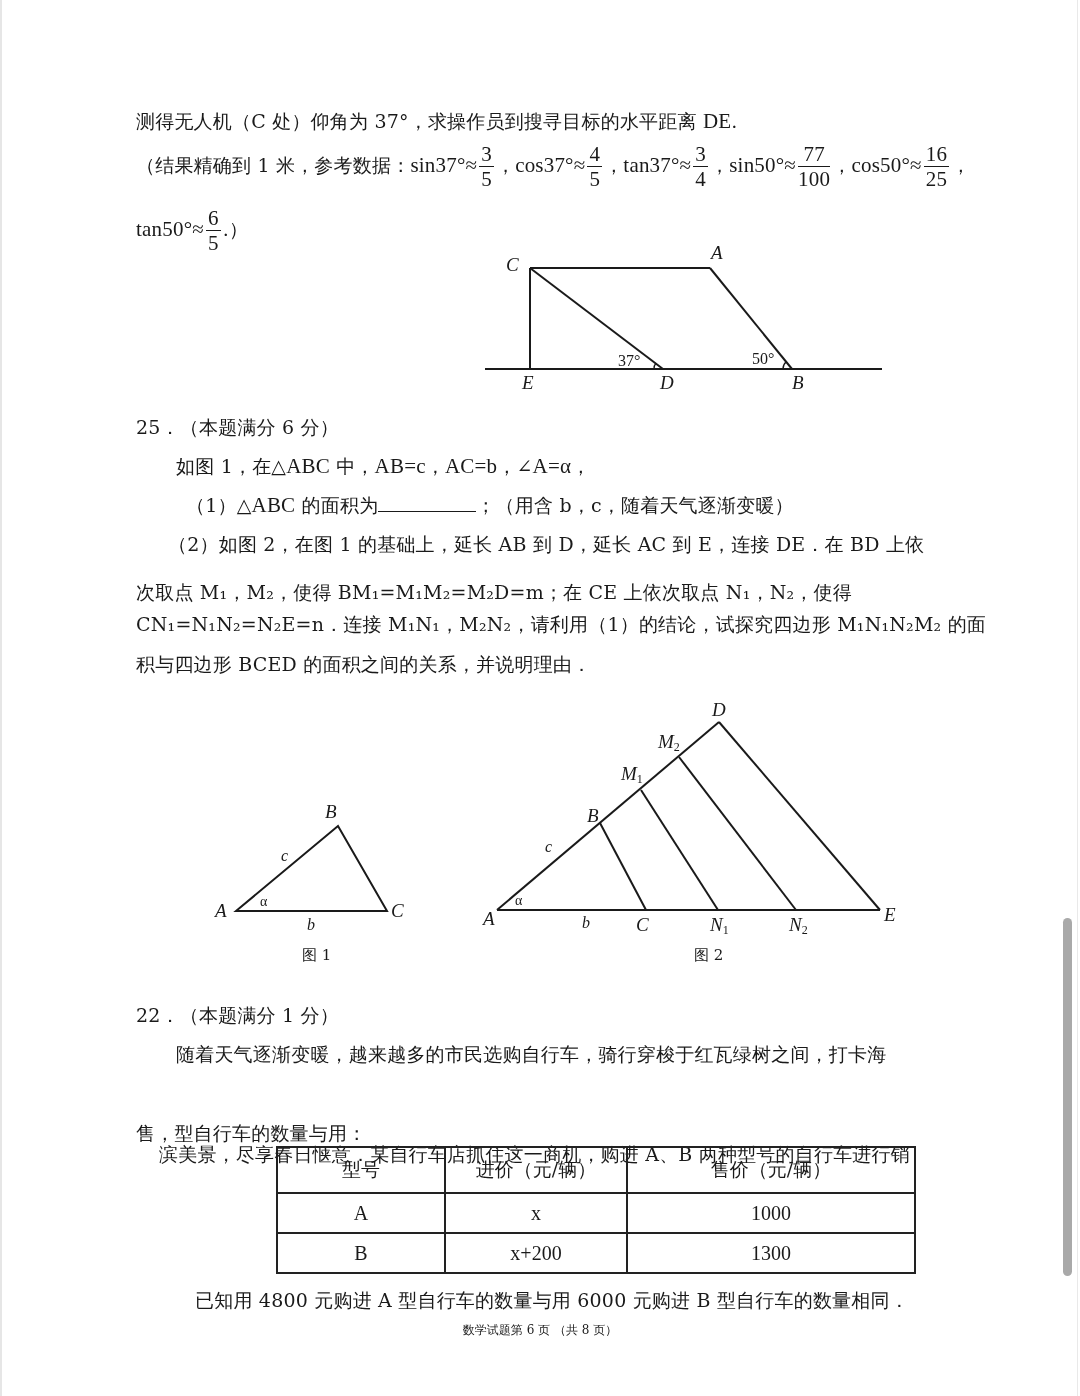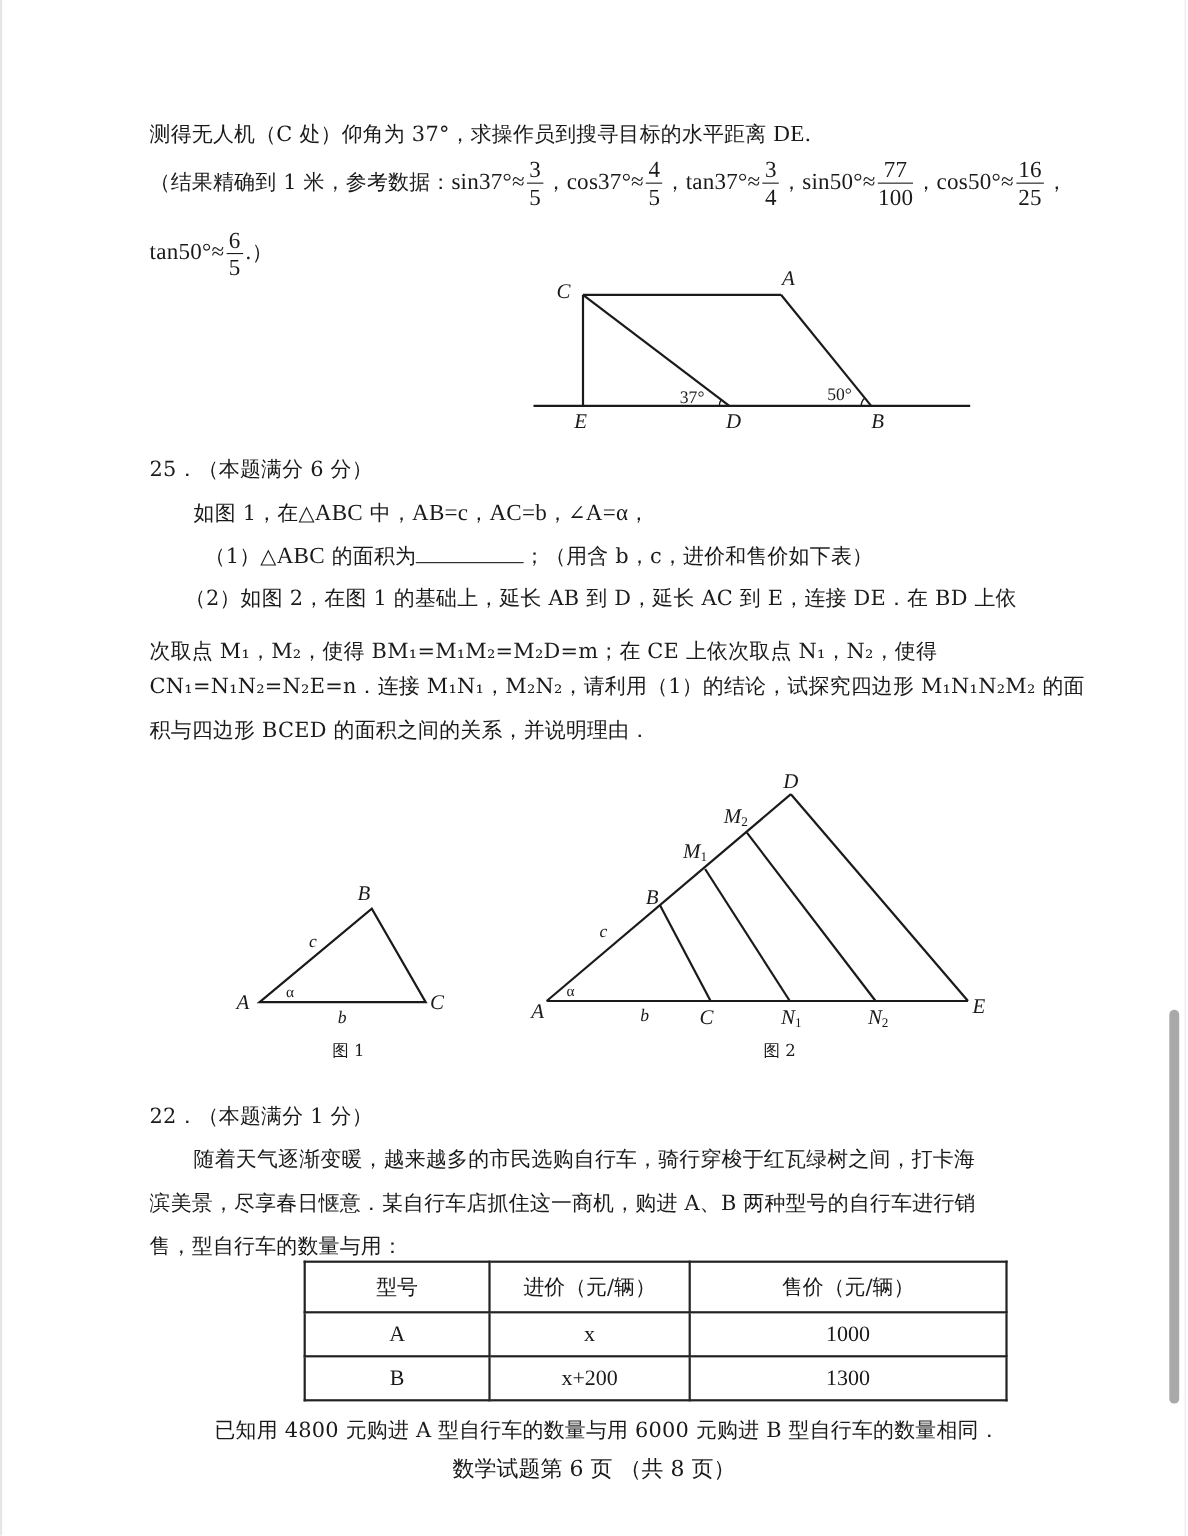--- a/index.html
+++ b/index.html
@@ -19,21 +19,21 @@
   .math { font-family: "Liberation Serif", serif; font-size: 21px; }
   .blank { display: inline-block; width: 98px; border-bottom: 1.5px solid #1a1a1a; height: 18px; vertical-align: baseline; }
   svg.fig { position: absolute; left: 0; top: 0; }
   .lbl { font-family: "Liberation Serif", serif; font-style: italic; font-size: 19px; fill: #1a1a1a; }
   .lbl-n { font-family: "Liberation Serif", serif; font-size: 16px; fill: #1a1a1a; }
   .cap { font-family: "DejaVu Serif", serif; font-size: 15px; fill: #1a1a1a; }
   table.price { position: absolute; left: 276px; top: 1146px; border-collapse: collapse; width: 640px; font-size: 19px; }
   table.price td, table.price th { border: 2px solid #222; text-align: center; font-weight: normal; padding: 0; }
   table.price th { height: 44px; }
   table.price td { height: 38px; font-family: "Liberation Serif", serif; font-size: 20px; }
-  .footer { position: absolute; top: 1322px; left: 0; width: 1080px; text-align: center; font-size: 20px; }
+  .footer { position: absolute; top: 1322px; left: 0; width: 1080px; text-align: center; font-size: 12px; }
   .scrollbar { position: absolute; left: 1063px; top: 918px; width: 9px; height: 358px; background: #a9a9a9; border-radius: 5px; }
 </style>
 </head>
 <body>
 
 <div class="frame-left"></div>
 <div class="frame-right"></div>
 
 <div class="line" style="top:107px;">
   <span>测得无人机（C 处）仰角为 37°，求操作员到搜寻目标的水平距离 </span><span class="it math">DE</span><span>.</span>
@@ -98,30 +98,30 @@
   <text class="lbl" x="582" y="928" style="font-size:16px">b</text>
   <text class="lbl-n" x="515" y="905" style="font-size:14px">α</text>
   <text class="cap" x="694" y="960">图 2</text>
 </svg>
 
 <div class="line" style="top:413px;">25．（本题满分 6 分）</div>
 <div class="line ind" style="top:452px;">
   <span>如图 1，在△</span><span class="it math">ABC</span><span> 中，</span><span class="it math">AB=c</span><span>，</span><span class="it math">AC=b</span><span>，∠</span><span class="it math">A=α</span><span>，</span>
 </div>
 <div class="line ind" style="top:491px;left:186px;">
-  <span>（1）△</span><span class="it math">ABC</span><span> 的面积为</span><span class="blank"></span><span>；（用含 b，c，进价和售价如下表）</span>
+  <span>（1）△</span><span class="it math">ABC</span><span> 的面积为</span><span class="blank"></span><span>；（用含 b，c，随着天气逐渐变暖）</span>
 </div>
 <div class="line" style="top:530px;left:168px;">（2）如图 2，在图 1 的基础上，延长 AB 到 D，延长 AC 到 E，连接 DE．在 BD 上依</div>
 <div class="line" style="top:578px;">次取点 M₁，M₂，使得 BM₁=M₁M₂=M₂D=m；在 CE 上依次取点 N₁，N₂，使得</div>
 <div class="line" style="top:610px;">CN₁=N₁N₂=N₂E=n．连接 M₁N₁，M₂N₂，请利用（1）的结论，试探究四边形 M₁N₁N₂M₂ 的面</div>
 <div class="line" style="top:650px;">积与四边形 BCED 的面积之间的关系，并说明理由．</div>
 
 <div class="line" style="top:1001px;">22．（本题满分 1 分）</div>
 <div class="line" style="top:1040px;left:176px;text-align:center;">随着天气逐渐变暖，越来越多的市民选购自行车，骑行穿梭于红瓦绿树之间，打卡海</div>
-<div class="line" style="top:1080px;">滨美景，尽享春日惬意．某自行车店抓住这一商机，购进 A、B 两种型号的自行车进行销</div>
+<div class="line" style="top:1140px;margin-left:23px;">滨美景，尽享春日惬意．某自行车店抓住这一商机，购进 A、B 两种型号的自行车进行销</div>
 <div class="line" style="top:1119px;">售，型自行车的数量与用：</div>
 
 <table class="price">
   <tbody>
       <tr>
     <th style="width:166px">型号</th>
     <th style="width:180px">进价（元/辆）</th>
     <th>售价（元/辆）</th>
   </tr>
   <tr>

